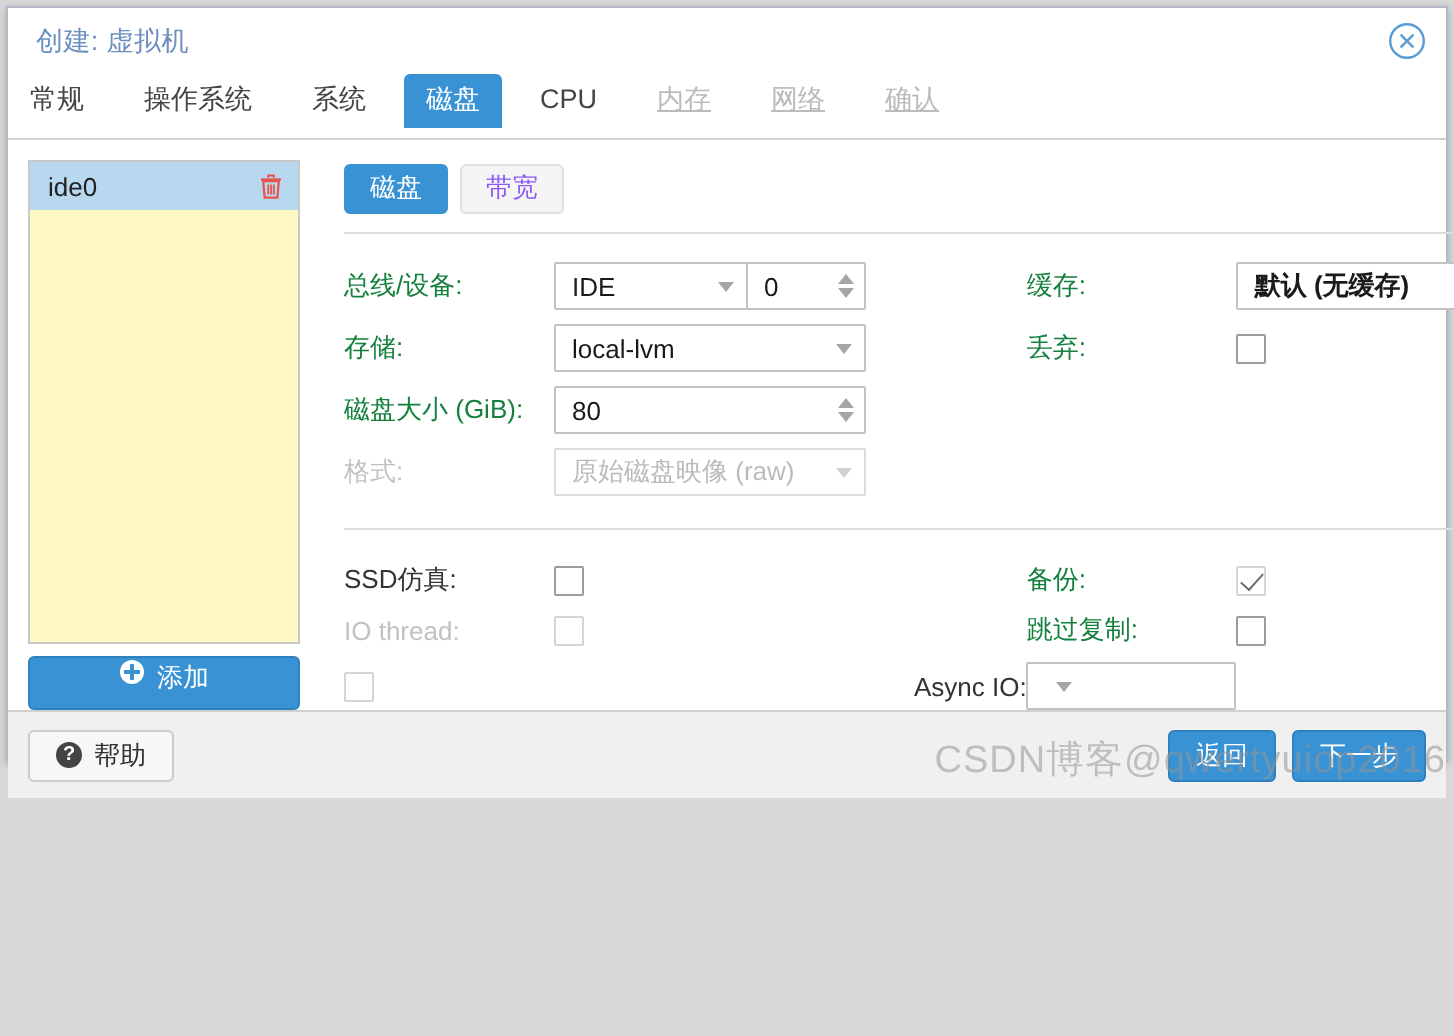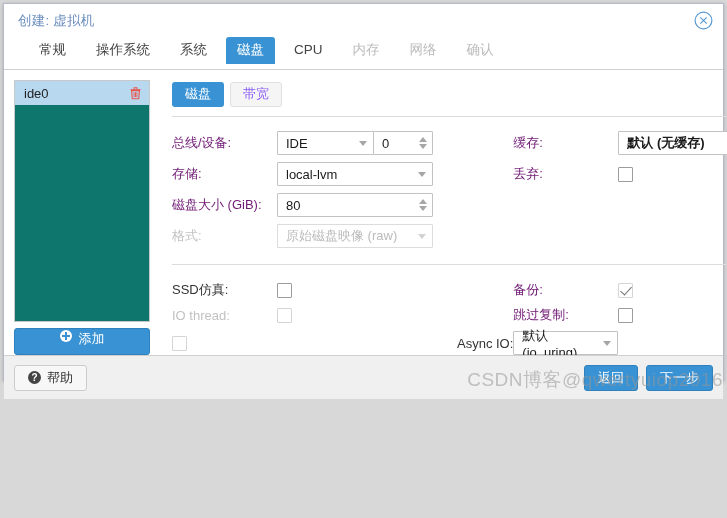--- a/index.html
+++ b/index.html
@@ -44,41 +44,41 @@
     cursor: pointer;
   }
 
   
   #tabstrip {
     flex: 0 0 33px;
     height: 33px;
     position: relative;
     background: #ffffff;
     border-bottom: 1px solid #d0d0d0;
-    padding-left: 24px;
     display: flex;
     align-items: flex-start;
   }
   .tab {
     font-size: 13.5px;
     color: #444444;
     padding: 5px 11px 6px 11px;
     margin-right: 8px;
     border-radius: 3px 3px 0 0;
     cursor: pointer;
     white-space: nowrap;
     line-height: 16px;
   }
   .tab.active {
     background: #3892d4;
     color: #ffffff;
   }
   .tab.disabled {
     color: #bbbbbb;
     cursor: default;
+    text-decoration: underline;
   }
 
   
   #body {
     flex: 1 1 auto;
     position: relative;
     background: #ffffff;
     padding: 10px 10px 0 10px;
     display: flex;
   }
@@ -87,21 +87,21 @@
   #left-col {
     width: 136px;
     flex: 0 0 136px;
     display: flex;
     flex-direction: column;
     margin-right: 12px;
   }
   #device-list {
     flex: 1 1 auto;
     border: 1px solid #c8c8c8;
-    background: #0f766e;
+    background: #fef9c3;
     overflow: hidden;
   }
   .device-row {
     height: 24px;
     display: flex;
     align-items: center;
     justify-content: space-between;
     padding: 0 7px 0 9px;
     font-size: 13px;
     color: #222222;
@@ -172,21 +172,21 @@
   .fieldgrid {
     display: grid;
     grid-template-columns: 105px 180px 1fr 105px 1fr;
     row-gap: 7px;
     column-gap: 0;
     align-items: center;
     padding-top: 14px;
   }
   .flabel {
     font-size: 13px;
-    color: #701a75;
+    color: #15803d;
     white-space: nowrap;
   }
   .flabel.dark { color: #333333; }
   .flabel.disabled { color: #c2c2c2; }
 
   .fcell { display: flex; align-items: center; }
 
   .selectbox {
     height: 24px;
     border: 1px solid #c3c3c3;
@@ -477,21 +477,20 @@
           <span class="checkbox"></span>
         </div>
 
         <div class="fcell">
           <span class="checkbox disabled"></span>
         </div>
         <div></div>
         <div class="flabel dark">Async IO:</div>
         <div class="fcell">
           <div class="selectbox" style="width:156px;">
-            <span>默认 (io_uring)</span>
             <span class="caret"></span>
           </div>
         </div>
 
       </div>
     </div>
   </div>
 
   <div id="footer">
     <button class="btn plain">

